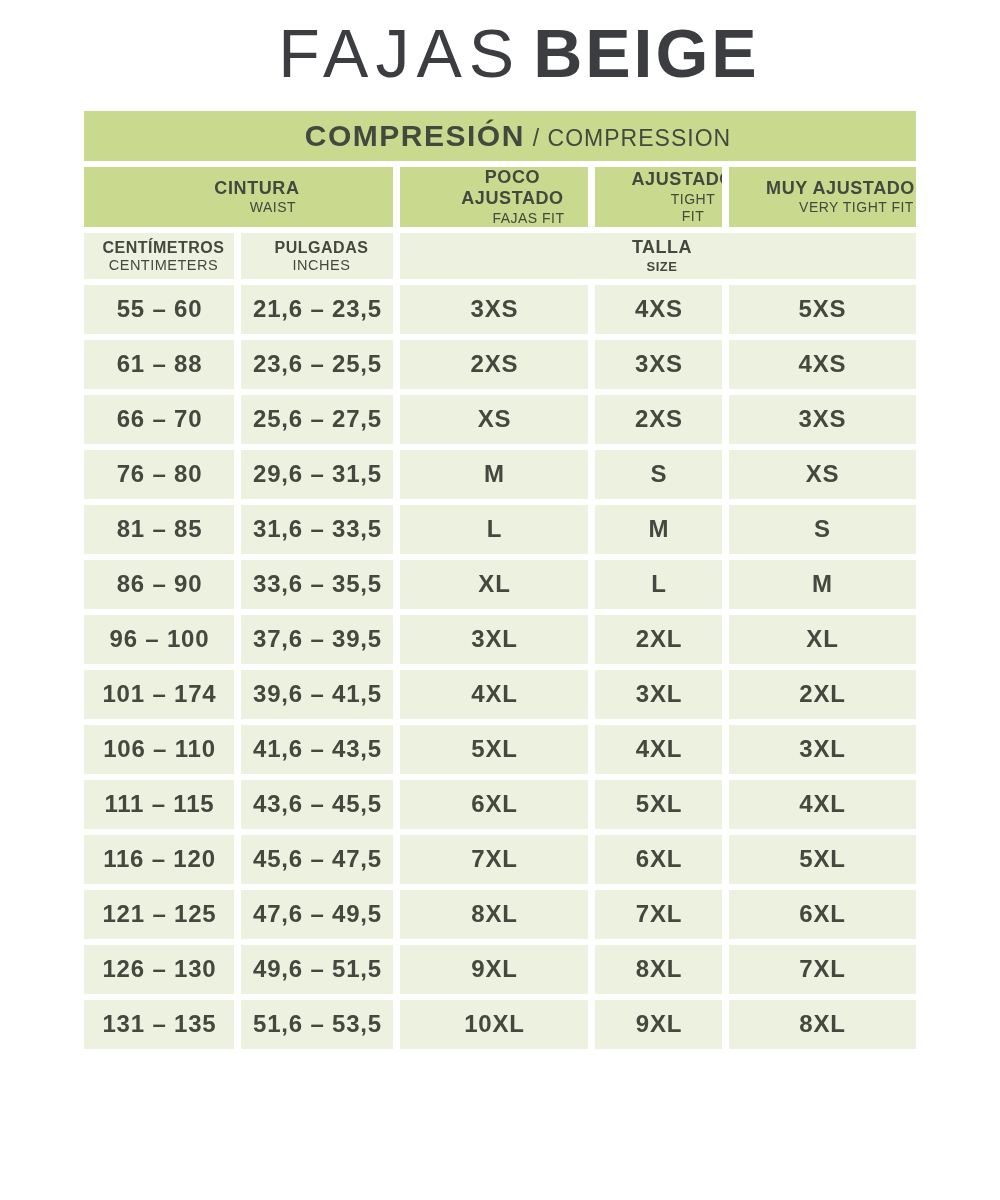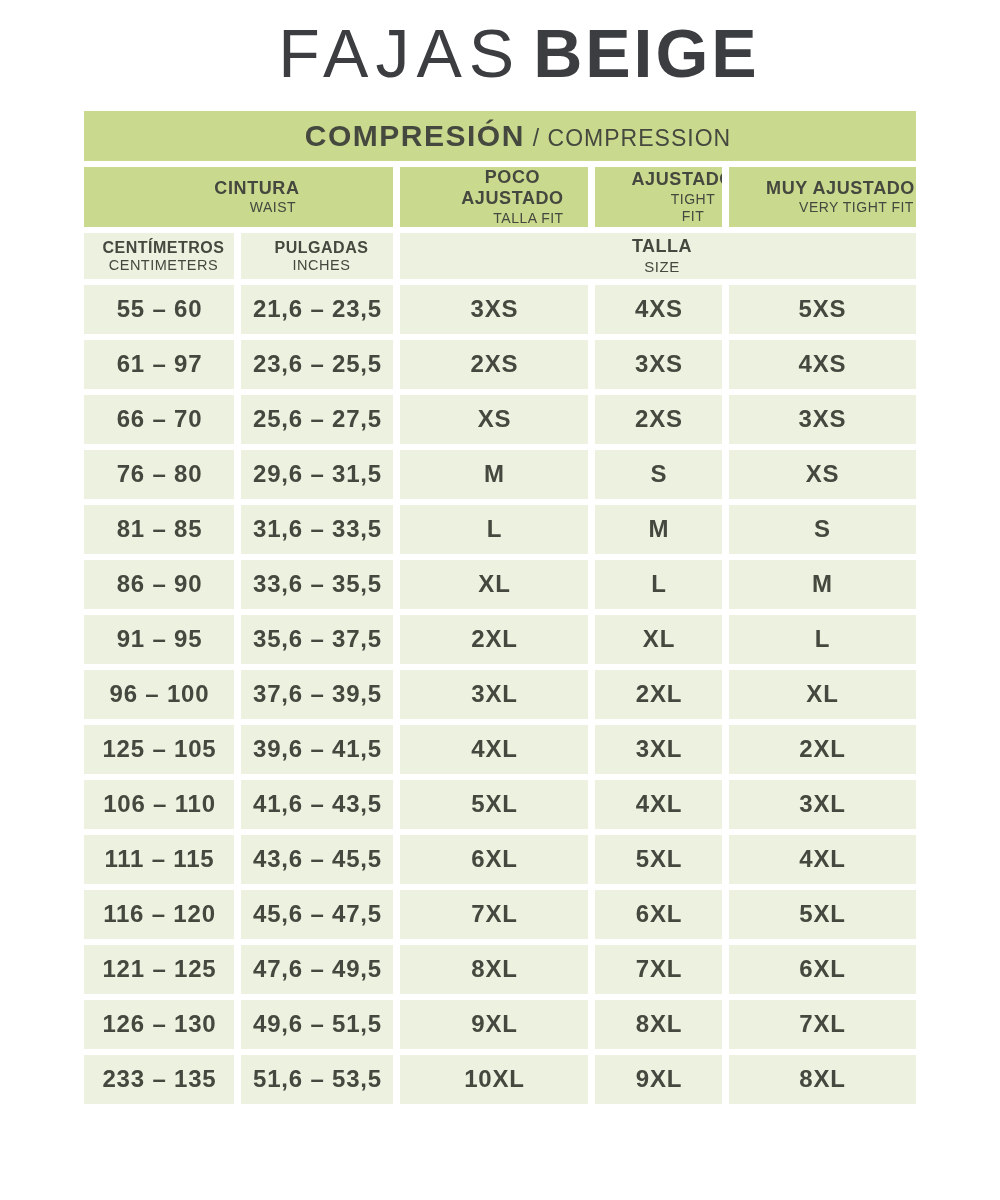--- a/index.html
+++ b/index.html
@@ -98,21 +98,21 @@
     font-weight: 700;
     letter-spacing: 0.5px;
   }
   .sh-en {
     display: block;
     font-size: 14.5px;
     font-weight: 400;
     letter-spacing: 0.5px;
   }
   .talla .sh-es { font-size: 18px; }
-  .talla .sh-en { font-size: 15px; }
+  .talla .sh-en { font-size: 13px; font-weight: bold; }
 
   
   tbody td {
     height: 49px;
     font-size: 24px;
     font-weight: 700;
     letter-spacing: 0.8px;
   }
 </style>
 </head>
@@ -138,21 +138,21 @@
           <span class="banner-es">COMPRESIÓN</span><span class="banner-en">/ COMPRESSION</span>
         </th>
       </tr>
       <tr>
         <th colspan="2" class="green group-cell">
           <span class="gh-es">CINTURA</span>
           <span class="gh-en">WAIST</span>
         </th>
         <th class="green group-cell">
           <span class="gh-es">POCO AJUSTADO</span>
-          <span class="gh-en">TALLA FIT</span>
+          <span class="gh-en">FAJAS FIT</span>
         </th>
         <th class="green group-cell">
           <span class="gh-es">AJUSTADO</span>
           <span class="gh-en">TIGHT FIT</span>
         </th>
         <th class="green group-cell">
           <span class="gh-es">MUY AJUSTADO</span>
           <span class="gh-en">VERY TIGHT FIT</span>
         </th>
       </tr>
@@ -173,21 +173,21 @@
     </thead>
     <tbody>
         <tr>
           <td>55 – 60</td>
           <td>21,6 – 23,5</td>
           <td>3XS</td>
           <td>4XS</td>
           <td>5XS</td>
         </tr>
         <tr>
-          <td>61 – 97</td>
+          <td>61 – 88</td>
           <td>23,6 – 25,5</td>
           <td>2XS</td>
           <td>3XS</td>
           <td>4XS</td>
         </tr>
         <tr>
           <td>66 – 70</td>
           <td>25,6 – 27,5</td>
           <td>XS</td>
           <td>2XS</td>
@@ -208,35 +208,28 @@
           <td>S</td>
         </tr>
         <tr>
           <td>86 – 90</td>
           <td>33,6 – 35,5</td>
           <td>XL</td>
           <td>L</td>
           <td>M</td>
         </tr>
         <tr>
-          <td>91 – 95</td>
-          <td>35,6 – 37,5</td>
-          <td>2XL</td>
-          <td>XL</td>
-          <td>L</td>
-        </tr>
-        <tr>
           <td>96 – 100</td>
           <td>37,6 – 39,5</td>
           <td>3XL</td>
           <td>2XL</td>
           <td>XL</td>
         </tr>
         <tr>
-          <td>125 – 105</td>
+          <td>101 – 174</td>
           <td>39,6 – 41,5</td>
           <td>4XL</td>
           <td>3XL</td>
           <td>2XL</td>
         </tr>
         <tr>
           <td>106 – 110</td>
           <td>41,6 – 43,5</td>
           <td>5XL</td>
           <td>4XL</td>
@@ -264,21 +257,21 @@
           <td>6XL</td>
         </tr>
         <tr>
           <td>126 – 130</td>
           <td>49,6 – 51,5</td>
           <td>9XL</td>
           <td>8XL</td>
           <td>7XL</td>
         </tr>
         <tr>
-          <td>233 – 135</td>
+          <td>131 – 135</td>
           <td>51,6 – 53,5</td>
           <td>10XL</td>
           <td>9XL</td>
           <td>8XL</td>
         </tr>
       </tbody>
   </table>
 
 </div>
 

